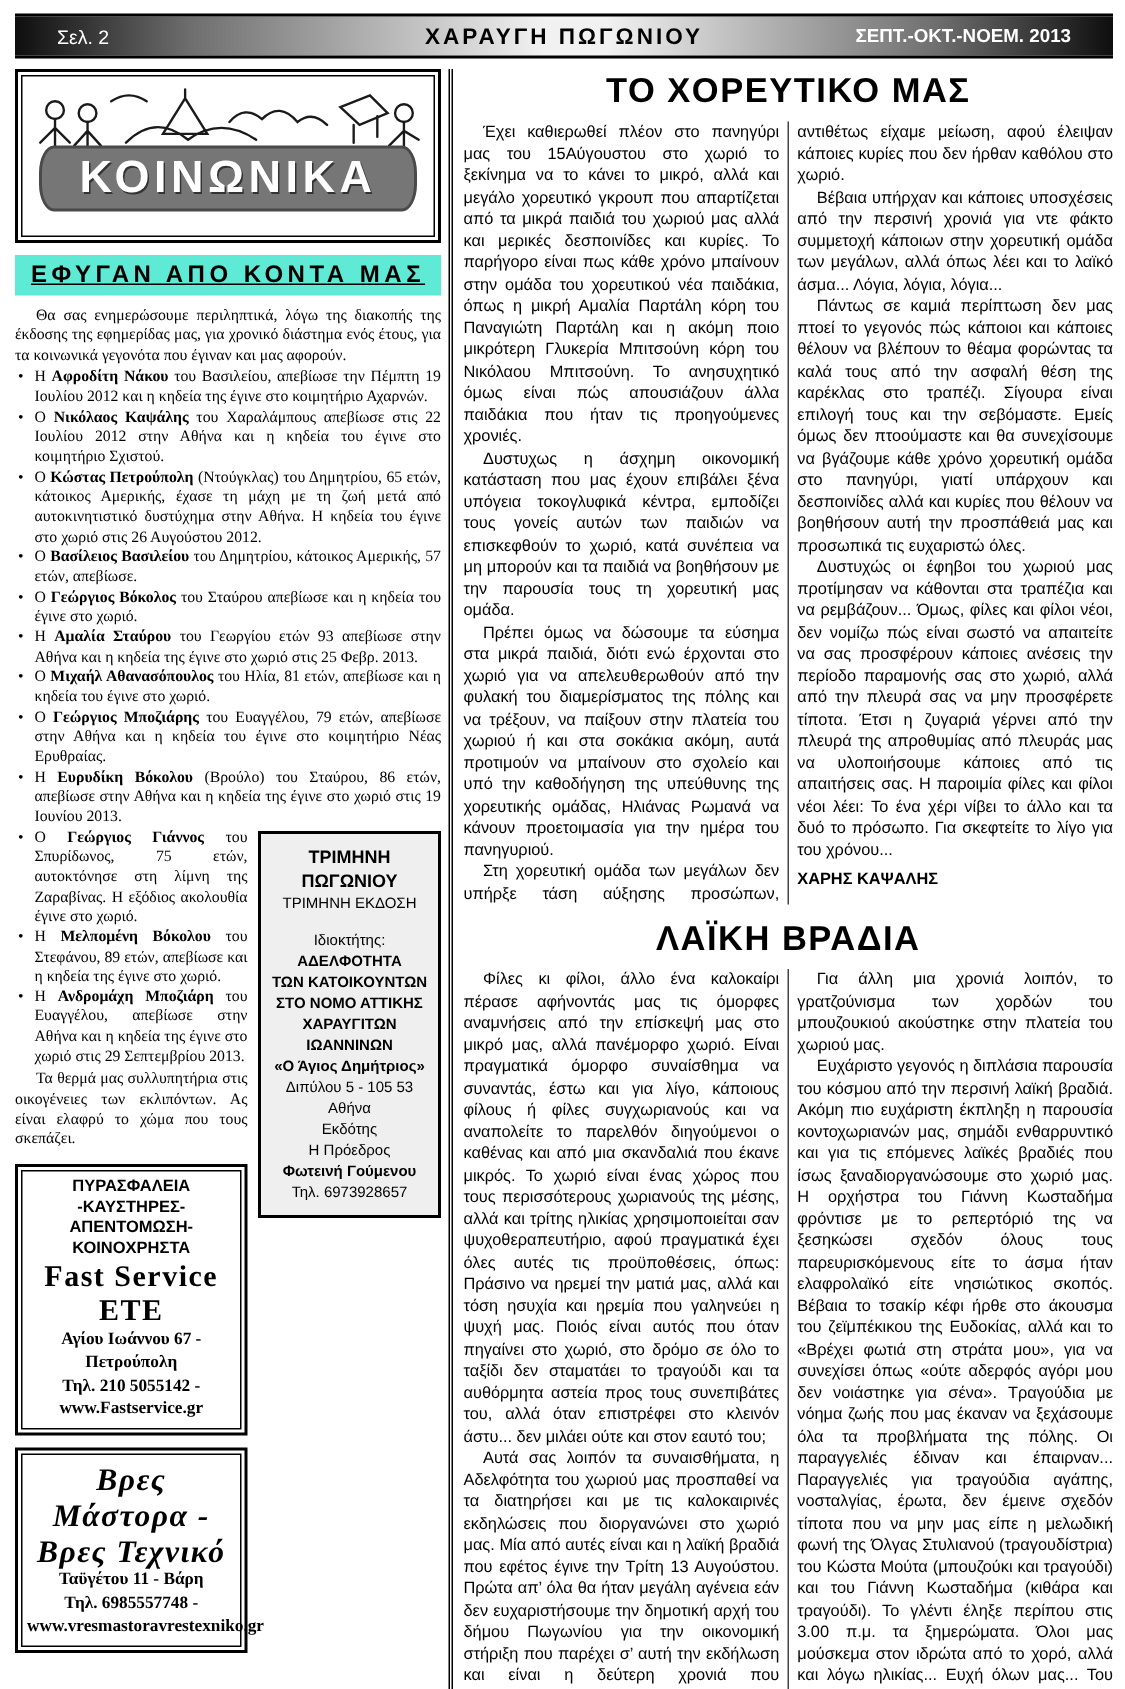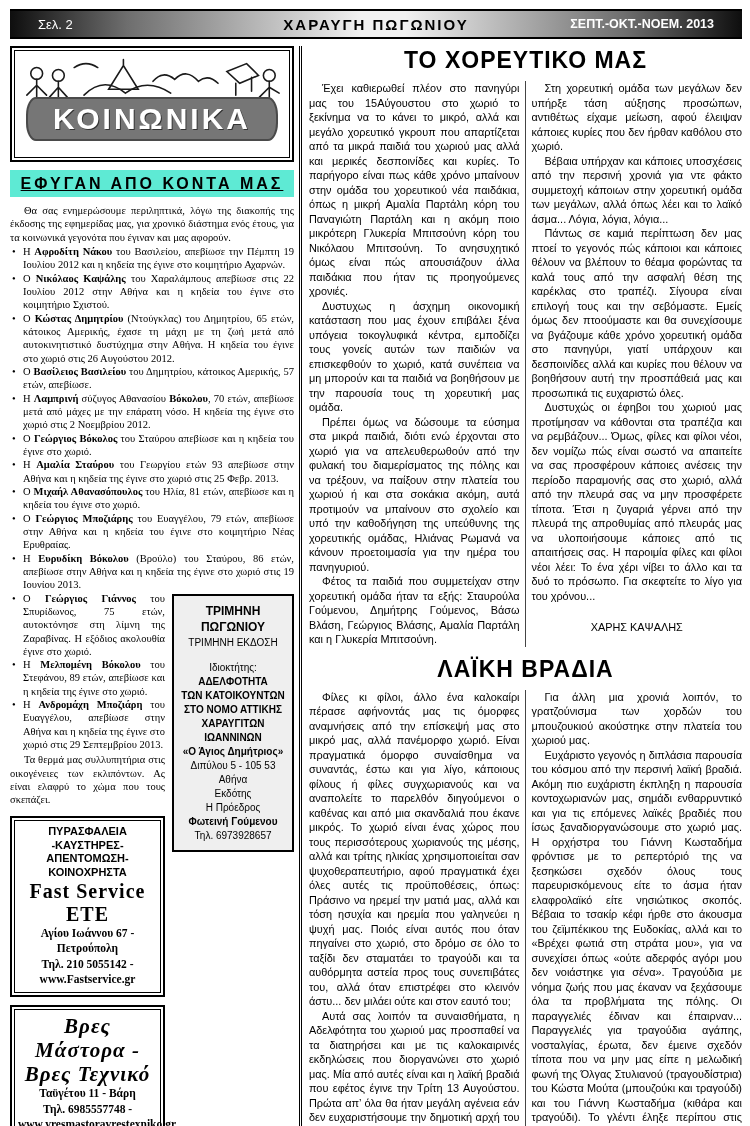--- a/index.html
+++ b/index.html
@@ -48,21 +48,21 @@
   .ad-inner{border:1px solid #000;text-align:center;padding:4px 3px;}
   .ad-top{font-weight:bold;font-size:11px;line-height:1.25;}
   .ad-name{font-family:"Liberation Serif",serif;font-weight:bold;font-size:20px;line-height:1.15;letter-spacing:1px;}
   .ad-name.italic{font-style:italic;font-size:21px;}
   .ad-line{font-family:"Liberation Serif",serif;font-weight:bold;font-size:11.5px;line-height:1.35;}
 
   
   .article-title{text-align:center;font-weight:bold;font-size:23px;letter-spacing:1px;margin:1px 0 7px;}
   .article-body{column-count:2;column-gap:12px;column-rule:1px solid #444;font-size:10.9px;line-height:1.33;text-align:justify;}
   .article-body p{margin:0;text-indent:13px;}
-  .article-body p.sig{text-align:center;font-weight:normal;text-indent:0;margin-top:17px;}
+  .article-body p.sig{text-align:left;font-weight:bold;text-indent:0;margin-top:5px;}
   .article+.article{margin-top:9px;}
 </style>
 </head>
 <body>
 
 <div class="page">
 
   <div class="masthead-bar">
     <span class="left">Σελ. 2</span>
     <span class="center">ΧΑΡΑΥΓΗ  ΠΩΓΩΝΙΟΥ</span>
@@ -97,23 +97,22 @@
       <div class="obit-heading">
         <span>ΕΦΥΓΑΝ ΑΠΟ ΚΟΝΤΑ ΜΑΣ</span>
       </div>
 
       <div class="obit-flow">
         <p class="obit-intro">Θα σας ενημερώσουμε περιληπτικά, λόγω της διακοπής της έκδοσης της εφημερίδας μας, για χρονικό διάστημα ενός έτους, για τα κοινωνικά γεγονότα που έγιναν και μας αφορούν.</p>
 
         <div>
           <p class="obit"><span>Η </span><span class="b">Αφροδίτη Νάκου</span><span> του Βασιλείου, απεβίωσε την Πέμπτη 19 Ιουλίου 2012 και η κηδεία της έγινε στο κοιμητήριο Αχαρνών.</span></p>
             <p class="obit"><span>Ο </span><span class="b">Νικόλαος Καψάλης</span><span> του Χαραλάμπους απεβίωσε στις 22 Ιουλίου 2012 στην Αθήνα και η κηδεία του έγινε στο κοιμητήριο Σχιστού.</span></p>
-            <p class="obit"><span>Ο </span><span class="b">Κώστας Δημητρίου</span><span> (Ντούγκλας) του Δημητρίου, 65 ετών, κάτοικος Αμερικής, έχασε τη μάχη με τη ζωή μετά από αυτοκινητιστικό δυστύχημα στην Αθήνα. Η κηδεία του έγινε στο χωριό στις 26 Αυγούστου 2012.</span></p>
+            <p class="obit"><span>Ο </span><span class="b">Κώστας Πετρούπολη</span><span> (Ντούγκλας) του Δημητρίου, 65 ετών, κάτοικος Αμερικής, έχασε τη μάχη με τη ζωή μετά από αυτοκινητιστικό δυστύχημα στην Αθήνα. Η κηδεία του έγινε στο χωριό στις 26 Αυγούστου 2012.</span></p>
             <p class="obit"><span>Ο </span><span class="b">Βασίλειος Βασιλείου</span><span> του Δημητρίου, κάτοικος Αμερικής, 57 ετών, απεβίωσε.</span></p>
-            <p class="obit"><span>Η </span><span class="b">Λαμπρινή</span><span> σύζυγος Αθανασίου </span><span class="b">Βόκολου</span><span>, 70 ετών, απεβίωσε μετά από μάχες με την επάρατη νόσο. Η κηδεία της έγινε στο χωριό στις 2 Νοεμβρίου 2012.</span></p>
             <p class="obit"><span>Ο </span><span class="b">Γεώργιος Βόκολος</span><span> του Σταύρου απεβίωσε και η κηδεία του έγινε στο χωριό.</span></p>
             <p class="obit"><span>Η </span><span class="b">Αμαλία Σταύρου</span><span> του Γεωργίου ετών 93 απεβίωσε στην Αθήνα και η κηδεία της έγινε στο χωριό στις 25 Φεβρ. 2013.</span></p>
             <p class="obit"><span>Ο </span><span class="b">Μιχαήλ Αθανασόπουλος</span><span> του Ηλία, 81 ετών, απεβίωσε και η κηδεία του έγινε στο χωριό.</span></p>
             <p class="obit"><span>Ο </span><span class="b">Γεώργιος Μποζιάρης</span><span> του Ευαγγέλου, 79 ετών, απεβίωσε στην Αθήνα και η κηδεία του έγινε στο κοιμητήριο Νέας Ερυθραίας.</span></p>
             <p class="obit"><span>Η </span><span class="b">Ευρυδίκη Βόκολου</span><span> (Βρούλο) του Σταύρου, 86 ετών, απεβίωσε στην Αθήνα και η κηδεία της έγινε στο χωριό στις 19 Ιουνίου 2013.</span></p>
         </div>
 
         <div class="pub-wrap">
           <aside class="pub-box">
             <div class="pub-line b big">ΤΡΙΜΗΝΗ</div>
@@ -162,21 +161,20 @@
     </div>
 
     <div class="right-col">
 
       <div class="article">
         <div class="article-title">ΤΟ ΧΟΡΕΥΤΙΚΟ ΜΑΣ</div>
         <div class="article-body">
           <p>Έχει καθιερωθεί πλέον στο πανηγύρι μας του 15Αύγουστου στο χωριό το ξεκίνημα να το κάνει το μικρό, αλλά και μεγάλο χορευτικό γκρουπ που απαρτίζεται από τα μικρά παιδιά του χωριού μας αλλά και μερικές δεσποινίδες και κυρίες. Το παρήγορο είναι πως κάθε χρόνο μπαίνουν στην ομάδα του χορευτικού νέα παιδάκια, όπως η μικρή Αμαλία Παρτάλη κόρη του Παναγιώτη Παρτάλη και η ακόμη ποιο μικρότερη Γλυκερία Μπιτσούνη κόρη του Νικόλαου Μπιτσούνη. Το ανησυχητικό όμως είναι πώς απουσιάζουν άλλα παιδάκια που ήταν τις προηγούμενες χρονιές.</p>
             <p>Δυστυχως η άσχημη οικονομική κατάσταση που μας έχουν επιβάλει ξένα υπόγεια τοκογλυφικά κέντρα, εμποδίζει τους γονείς αυτών των παιδιών να επισκεφθούν το χωριό, κατά συνέπεια να μη μπορούν και τα παιδιά να βοηθήσουν με την παρουσία τους τη χορευτική μας ομάδα.</p>
             <p>Πρέπει όμως να δώσουμε τα εύσημα στα μικρά παιδιά, διότι ενώ έρχονται στο χωριό για να απελευθερωθούν από την φυλακή του διαμερίσματος της πόλης και να τρέξουν, να παίξουν στην πλατεία του χωριού ή και στα σοκάκια ακόμη, αυτά προτιμούν να μπαίνουν στο σχολείο και υπό την καθοδήγηση της υπεύθυνης της χορευτικής ομάδας, Ηλιάνας Ρωμανά να κάνουν προετοιμασία για την ημέρα του πανηγυριού.</p>
-            <p>Φέτος τα παιδιά που συμμετείχαν στην χορευτική ομάδα ήταν τα εξής: Σταυρούλα Γούμενου, Δημήτρης Γούμενος, Βάσω Βλάση, Γεώργιος Βλάσης, Αμαλία Παρτάλη και η Γλυκερία Μπιτσούνη.</p>
             <p>Στη χορευτική ομάδα των μεγάλων δεν υπήρξε τάση αύξησης προσώπων, αντιθέτως είχαμε μείωση, αφού έλειψαν κάποιες κυρίες που δεν ήρθαν καθόλου στο χωριό.</p>
             <p>Βέβαια υπήρχαν και κάποιες υποσχέσεις από την περσινή χρονιά για ντε φάκτο συμμετοχή κάποιων στην χορευτική ομάδα των μεγάλων, αλλά όπως λέει και το λαϊκό άσμα... Λόγια, λόγια, λόγια...</p>
             <p>Πάντως σε καμιά περίπτωση δεν μας πτοεί το γεγονός πώς κάποιοι και κάποιες θέλουν να βλέπουν το θέαμα φορώντας τα καλά τους από την ασφαλή θέση της καρέκλας στο τραπέζι. Σίγουρα είναι επιλογή τους και την σεβόμαστε. Εμείς όμως δεν πτοούμαστε και θα συνεχίσουμε να βγάζουμε κάθε χρόνο χορευτική ομάδα στο πανηγύρι, γιατί υπάρχουν και δεσποινίδες αλλά και κυρίες που θέλουν να βοηθήσουν αυτή την προσπάθειά μας και προσωπικά τις ευχαριστώ όλες.</p>
             <p>Δυστυχώς οι έφηβοι του χωριού μας προτίμησαν να κάθονται στα τραπέζια και να ρεμβάζουν... Όμως, φίλες και φίλοι νέοι, δεν νομίζω πώς είναι σωστό να απαιτείτε να σας προσφέρουν κάποιες ανέσεις την περίοδο παραμονής σας στο χωριό, αλλά από την πλευρά σας να μην προσφέρετε τίποτα. Έτσι η ζυγαριά γέρνει από την πλευρά της απροθυμίας από πλευράς μας να υλοποιήσουμε κάποιες από τις απαιτήσεις σας. Η παροιμία φίλες και φίλοι νέοι λέει: Το ένα χέρι νίβει το άλλο και τα δυό το πρόσωπο. Για σκεφτείτε το λίγο για του χρόνου...</p>
           <p class="sig">ΧΑΡΗΣ ΚΑΨΑΛΗΣ</p>
         </div>
       </div>
 
       <div class="article">
         <div class="article-title">ΛΑΪΚΗ ΒΡΑΔΙΑ</div>

